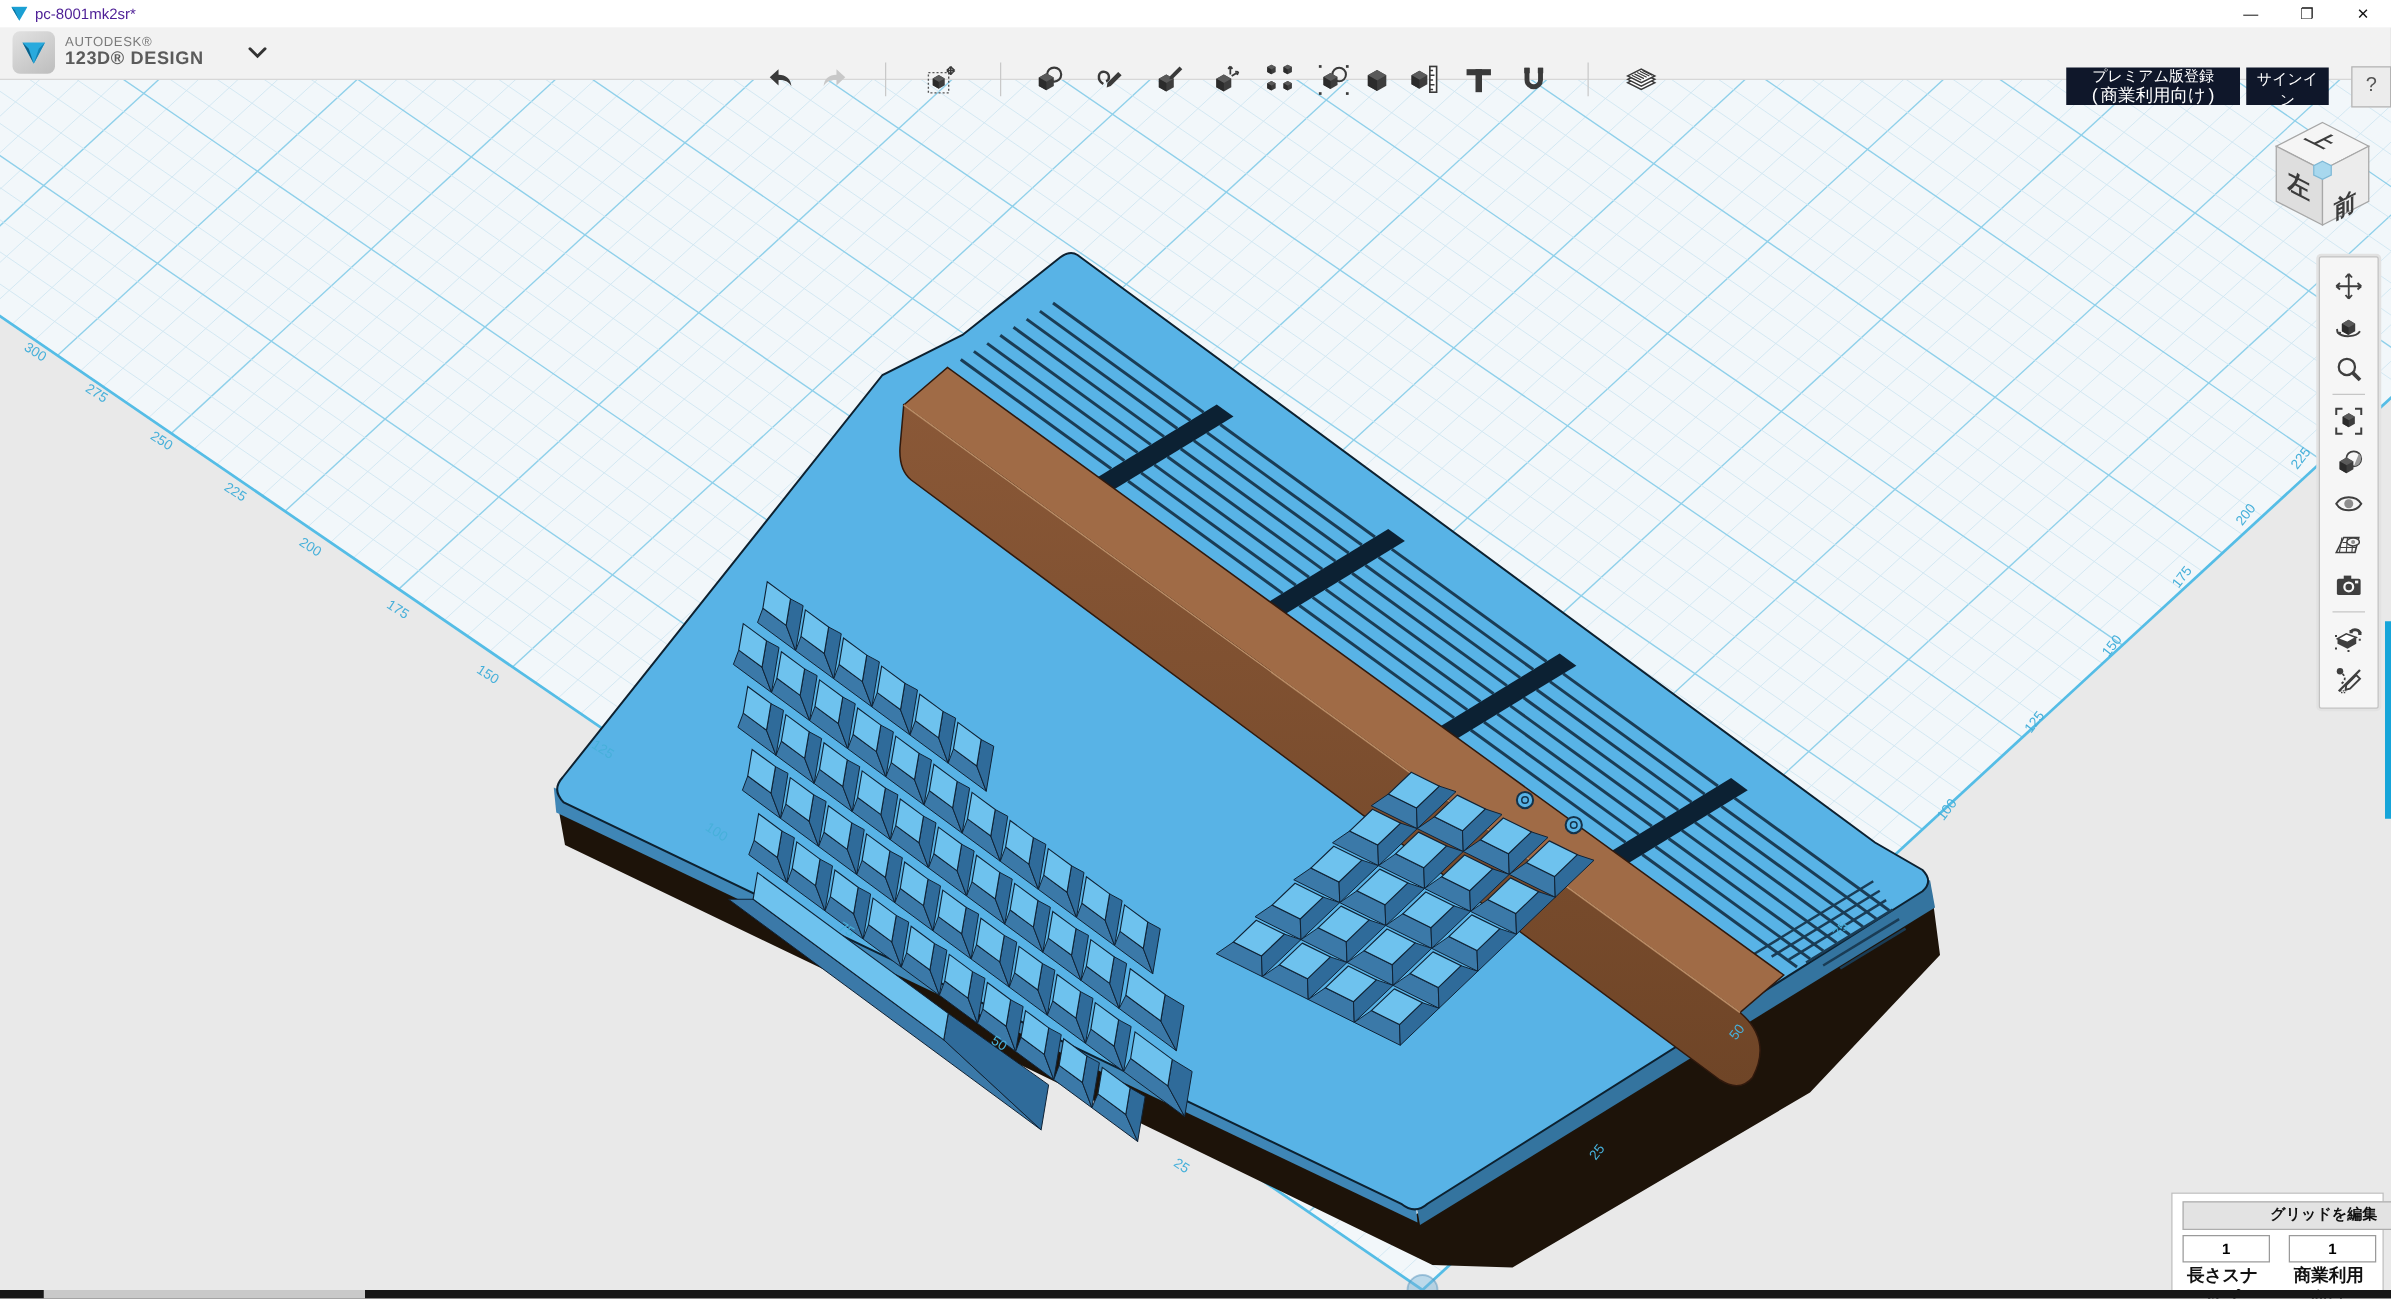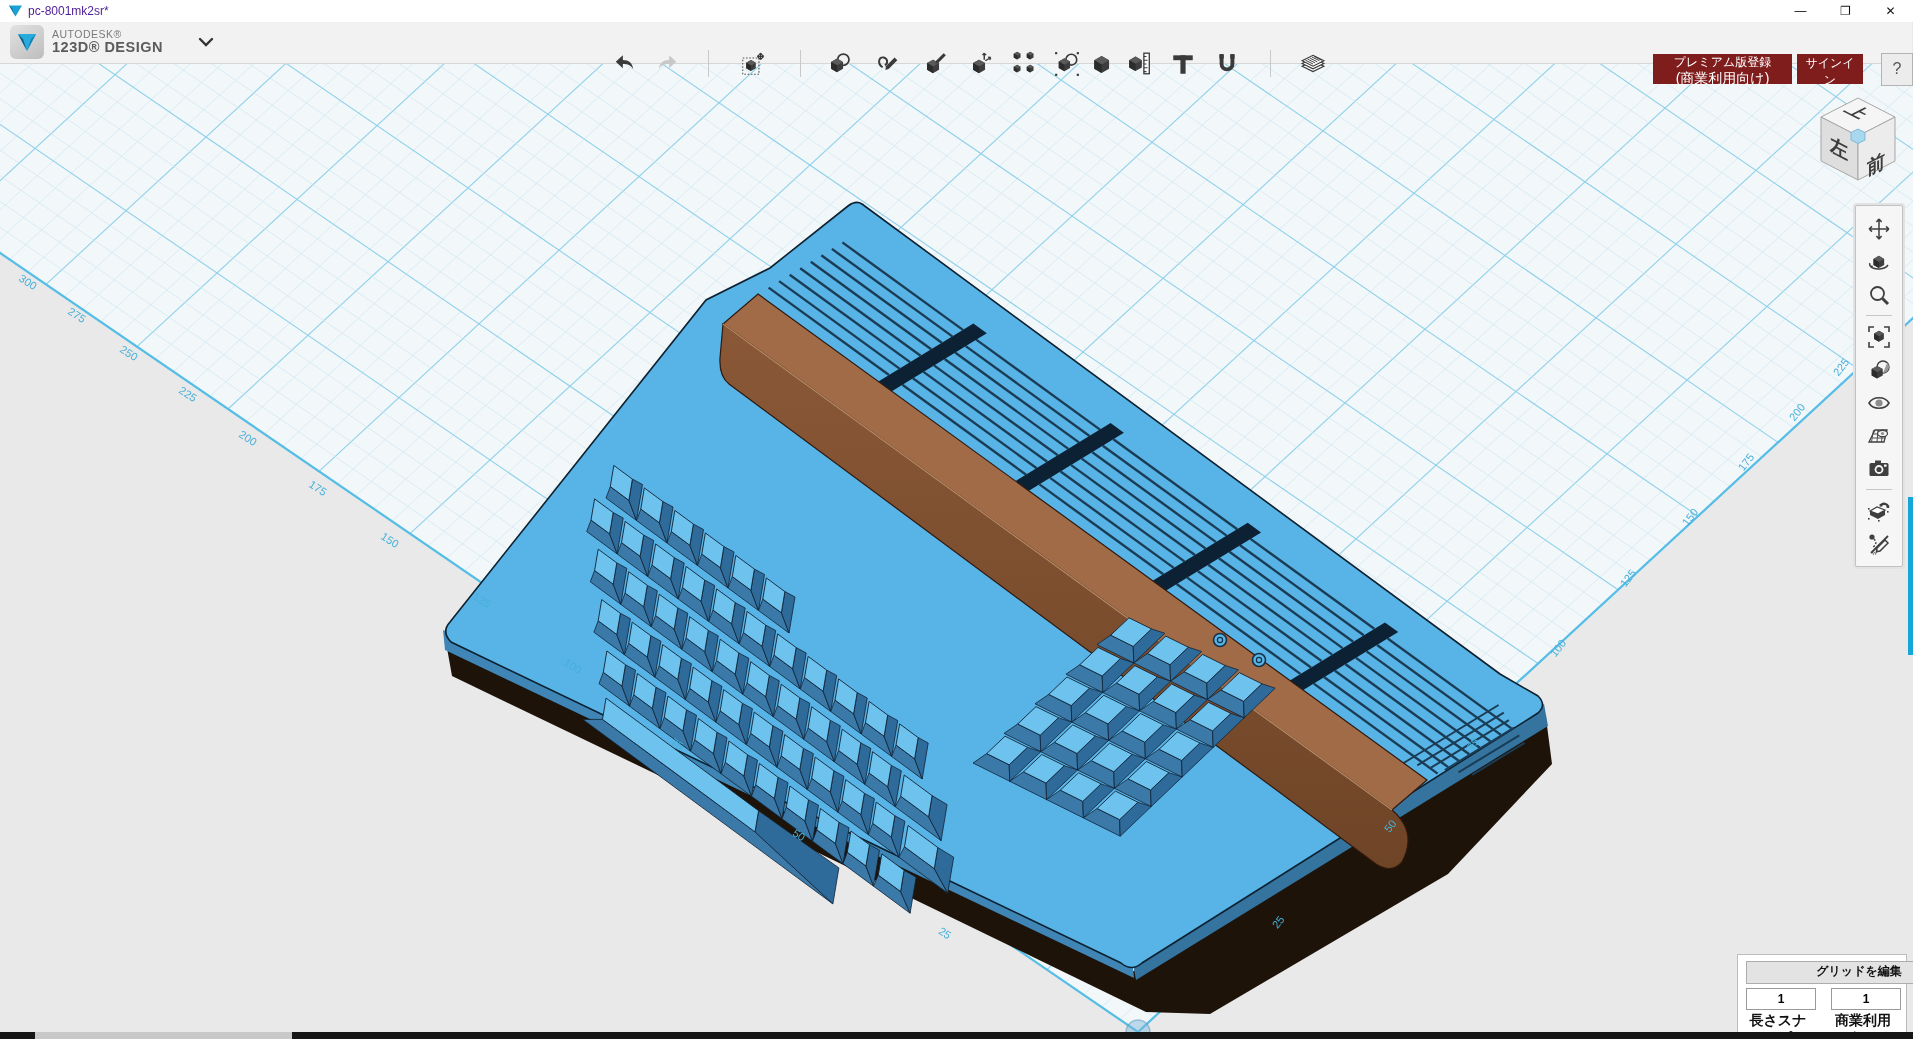--- a/index.html
+++ b/index.html
@@ -21,22 +21,22 @@
             display:flex;align-items:center;justify-content:center;}
   .logotext{margin-left:8px;line-height:1.05;}
   .logotext .l1{font-size:10.5px;color:#7a7a7a;letter-spacing:.5px;}
   .logotext .l2{font-size:14.5px;color:#5b5b5b;font-weight:bold;letter-spacing:.5px;}
   .chev{position:absolute;left:196px;top:10px;width:20px;height:20px;color:#333;}
   .tbicon{position:absolute;top:27px;width:30px;height:30px;display:flex;align-items:center;justify-content:center;}
   .tbsep{position:absolute;top:28px;width:1px;height:27px;background:#c9c9c9;}
   .ic{width:26px;height:26px;}
   .ic.small{width:24px;height:24px;}
   
-  .btn-cyan{position:absolute;background:#7f1d1d;color:#fff;text-align:center;border:none;
-            font-family:Liberation Sans, sans-serif;cursor:pointer;}
+  .btn-cyan{position:absolute;background:#0f172a;color:#fff;text-align:center;border:none;
+            font-family:Liberation Mono, monospace;cursor:pointer;}
   #btn-premium{left:1653px;top:32px;width:139px;height:30px;font-size:12px;line-height:1.15;padding-top:2px;}
   #btn-premium .sub{font-size:14px;display:block;}
   #btn-signin{left:1797px;top:32px;width:66px;height:30px;font-size:12px;}
   #btn-help{position:absolute;left:1881px;top:31px;width:30px;height:31px;background:#ececec;
             border:1px solid #b3b3b3;font-size:16px;color:#555;text-align:center;line-height:29px;}
   
   #scene{position:absolute;left:0;top:0;z-index:1;}
   #axis-labels{position:absolute;left:0;top:0;width:1913px;height:1039px;z-index:2;pointer-events:none;}
   #axis-labels span{position:absolute;font-size:11px;color:#47b0da;white-space:nowrap;}
   

